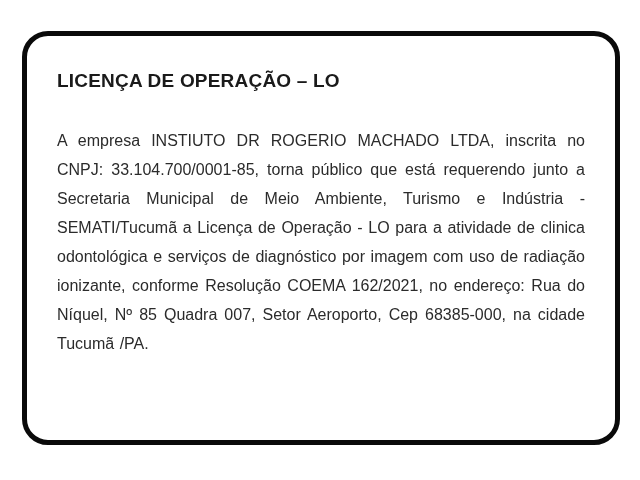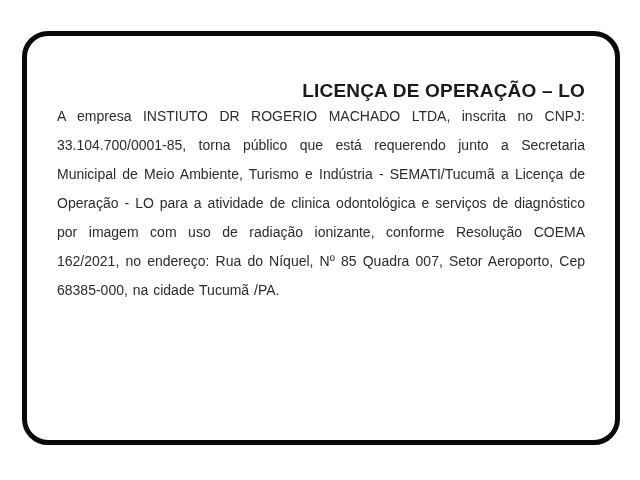--- a/index.html
+++ b/index.html
@@ -15,31 +15,32 @@
     left: 22px;
     top: 31px;
     width: 598px;
     height: 414px;
     background: #ffffff;
     border: 5px solid #0a0a0a;
     border-radius: 26px;
     padding: 24px 30px 20px 30px;
   }
   .notice-title {
-    text-align: right;
+    text-align: left;
     font-size: 19px;
     font-weight: 700;
     color: #1a1a1a;
     letter-spacing: 0.2px;
-    margin-top: 20px;
+    margin-top: 10px;
   }
   .notice-body {
+    margin-top: 34px;
     text-align: justify;
     text-justify: inter-word;
-    font-size: 14px;
+    font-size: 16px;
     line-height: 29px;
     color: #2b2b2b;
     word-spacing: 1px;
   }
 </style>
 </head>
 <body>
 
 <div class="notice-card">
   <div class="notice-title">LICENÇA DE OPERAÇÃO – LO</div>

